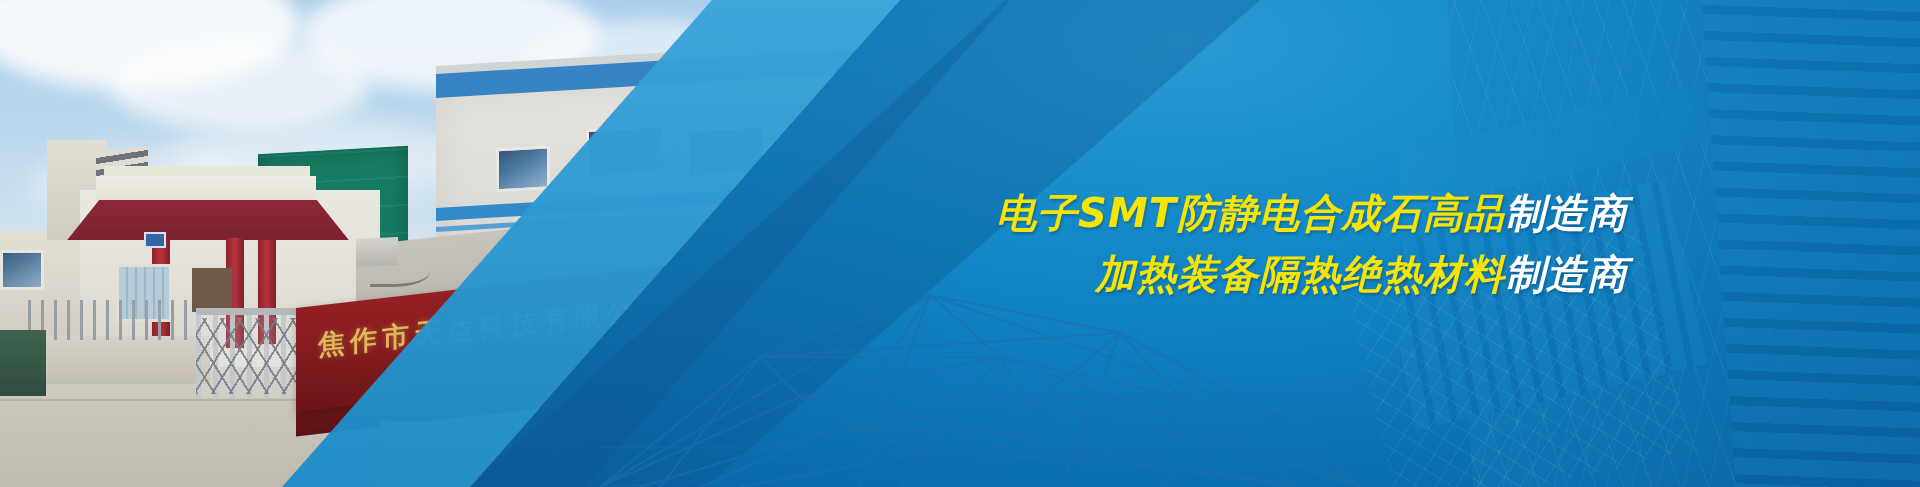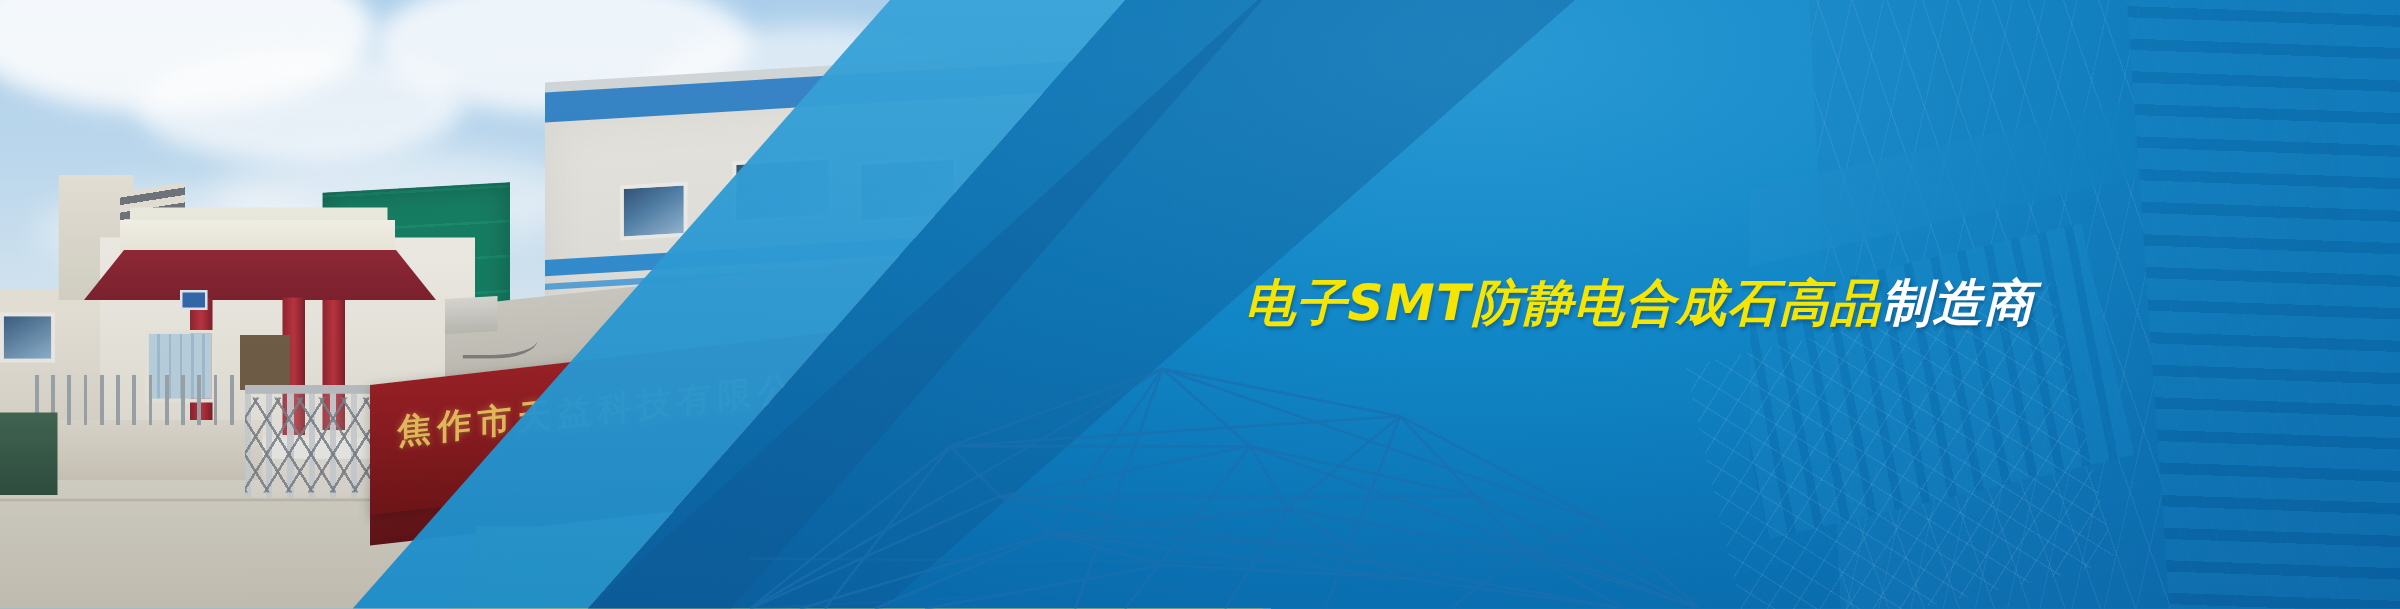--- a/index.html
+++ b/index.html
@@ -344,17 +344,20 @@
       </g>
     </svg>
   </div>
 
   <div class="headlines">
 
     <div class="hl">
       <span class="y">电子SMT防静电合成石高品</span><span class="w">制造商</span>
     </div>
 
+    <div class="hl">
+      <span class="y">加热装备隔热绝热材料</span><span class="w">制造商</span>
+    </div>
 
 
   </div>
 
 </div>
 
 </body></html>

